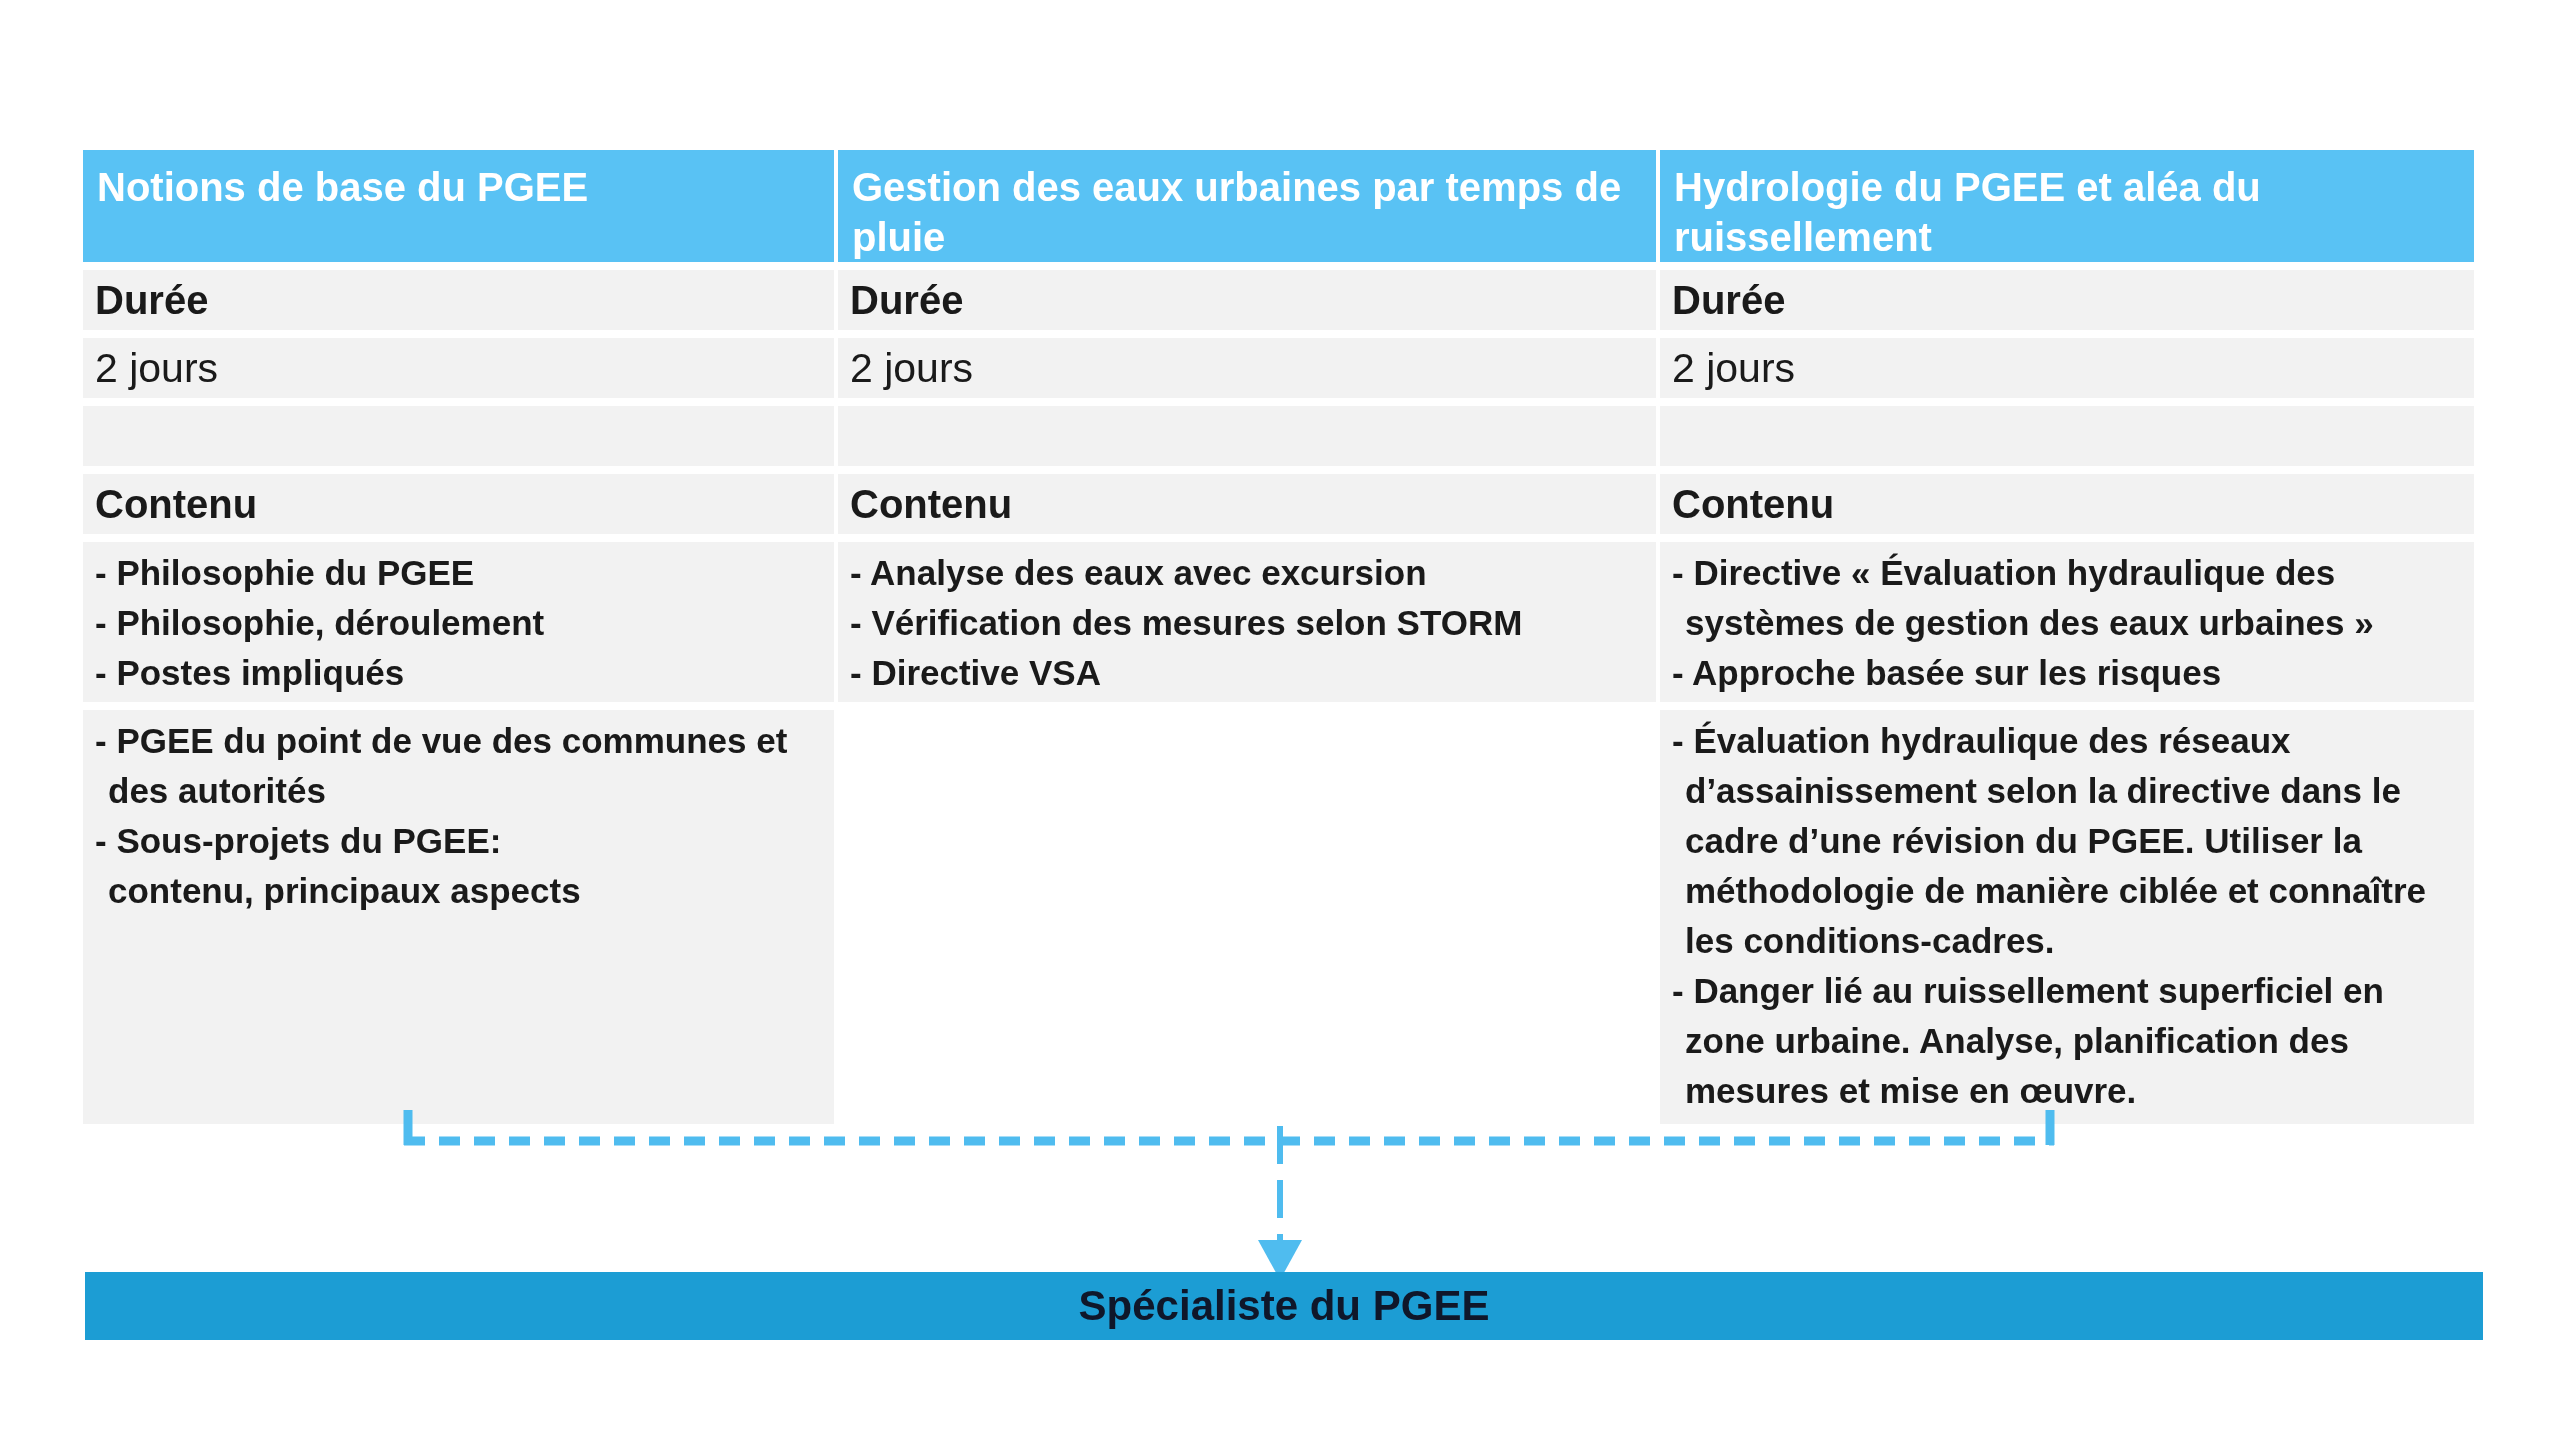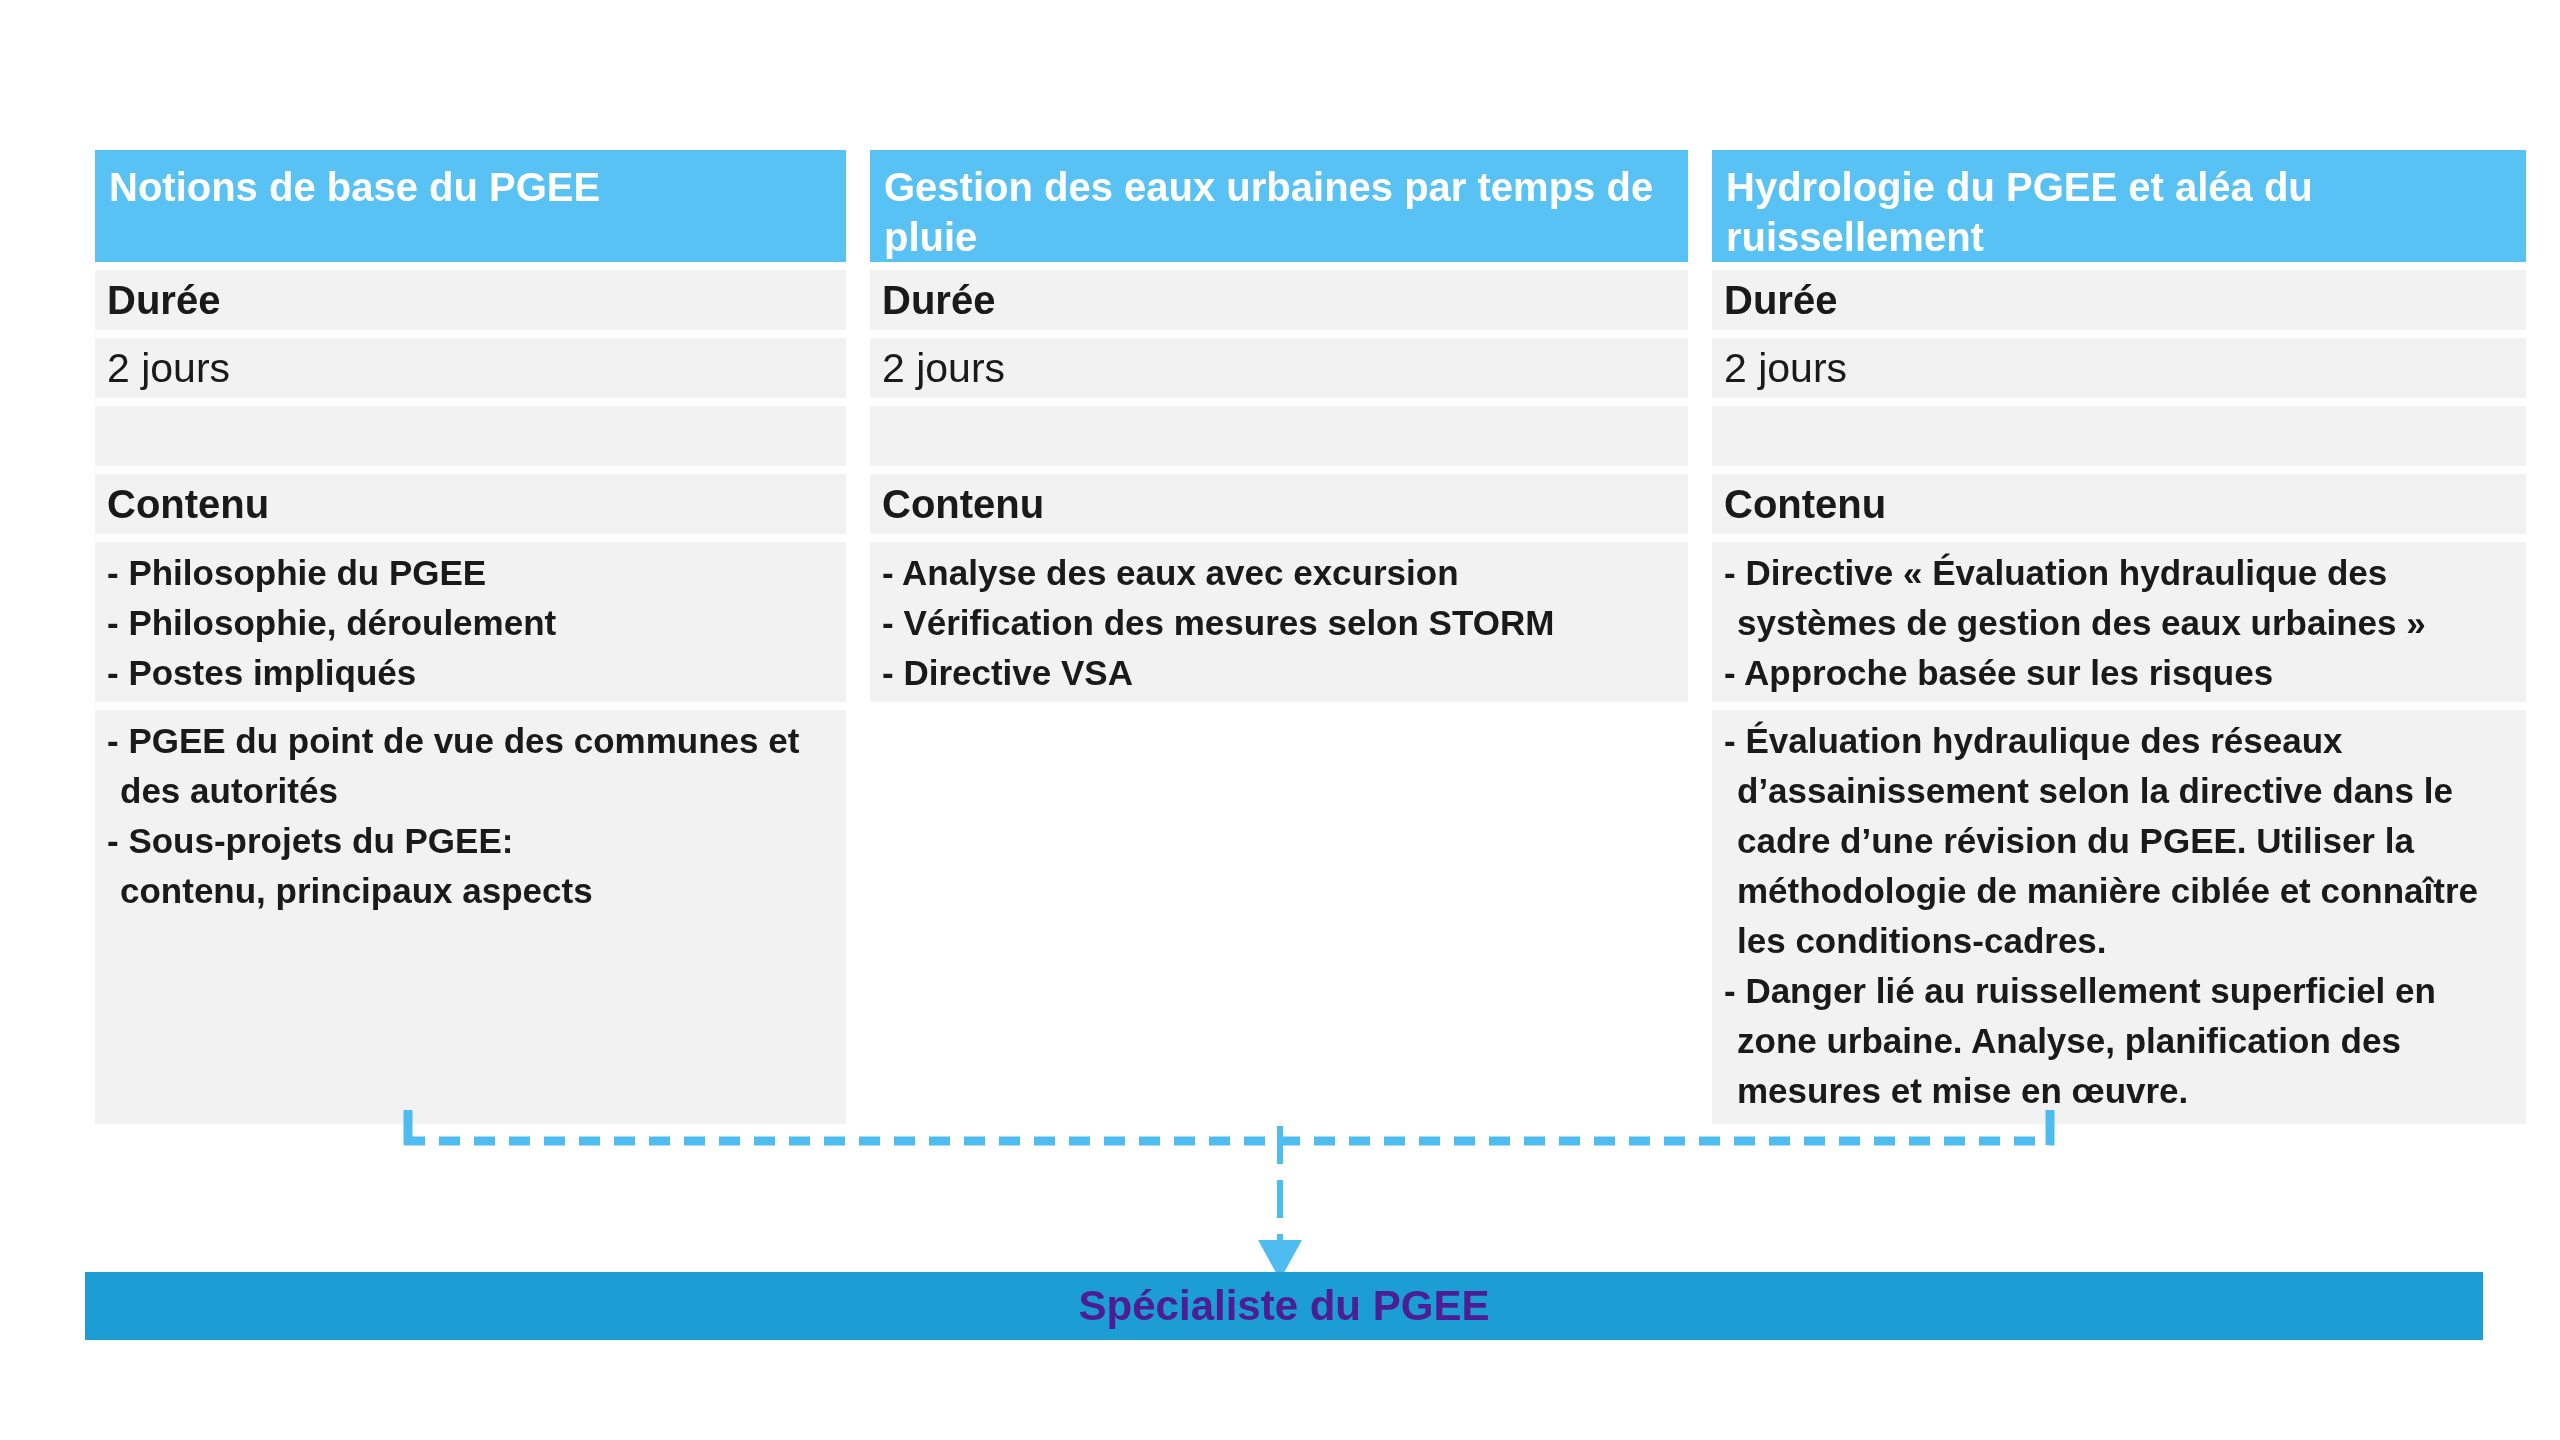--- a/index.html
+++ b/index.html
@@ -1,22 +1,22 @@
 <!DOCTYPE html>
 <html style="--header_blue: #59C2F4; --banner_blue: #1C9DD4; --dash_blue: #4FBCEF; --cell_gray: #F2F2F2; --text_color: #1A1A1A;"><head>
 <meta charset="utf-8">
 <style>
   html,body{margin:0;padding:0;background:#ffffff;}
   body{font-family:"Liberation Sans", sans-serif;color:var(--text_color,#1a1a1a);}
   .canvas{position:relative;width:2560px;height:1440px;background:#ffffff;overflow:hidden;}
 
   
   .course-table{
-    position:absolute;left:95px;top:150px;width:2398px;
-    display:grid;grid-template-columns:751px 818px 814px;column-gap:24px;
+    position:absolute;left:83px;top:150px;width:2398px;
+    display:grid;grid-template-columns:751px 818px 814px;column-gap:4px;
   }
   .col{display:grid;grid-template-rows:112px 60px 60px 60px 60px 160px 414px;row-gap:8px;}
   .cell{background:var(--cell_gray,#f2f2f2);box-sizing:border-box;overflow:hidden;}
   .cell.header{
     background:var(--header_blue,#59c2f4);
     color:#ffffff;font-weight:bold;font-size:40px;line-height:50px;
     padding:12px 14px 0 14px;white-space:pre-line;
   }
   .cell.label{
     display:flex;align-items:center;padding:0 12px;
@@ -30,21 +30,21 @@
   .bullet{padding-left:13px;text-indent:-13px;white-space:pre-line;}
 
   
   .arrow-overlay{position:absolute;left:0;top:0;width:2560px;height:1440px;pointer-events:none;}
 
   
   .banner{
     position:absolute;left:85px;top:1272px;width:2398px;height:68px;
     background:var(--banner_blue,#1c9dd4);
     display:flex;align-items:center;justify-content:center;
-    color:#4c1d95;font-weight:bold;font-size:42px;
+    color:#0f172a;font-weight:bold;font-size:42px;
   }
 </style>
 </head>
 <body>
 
 <div class="canvas">
 
   <div class="course-table">
 
     <div class="col">

